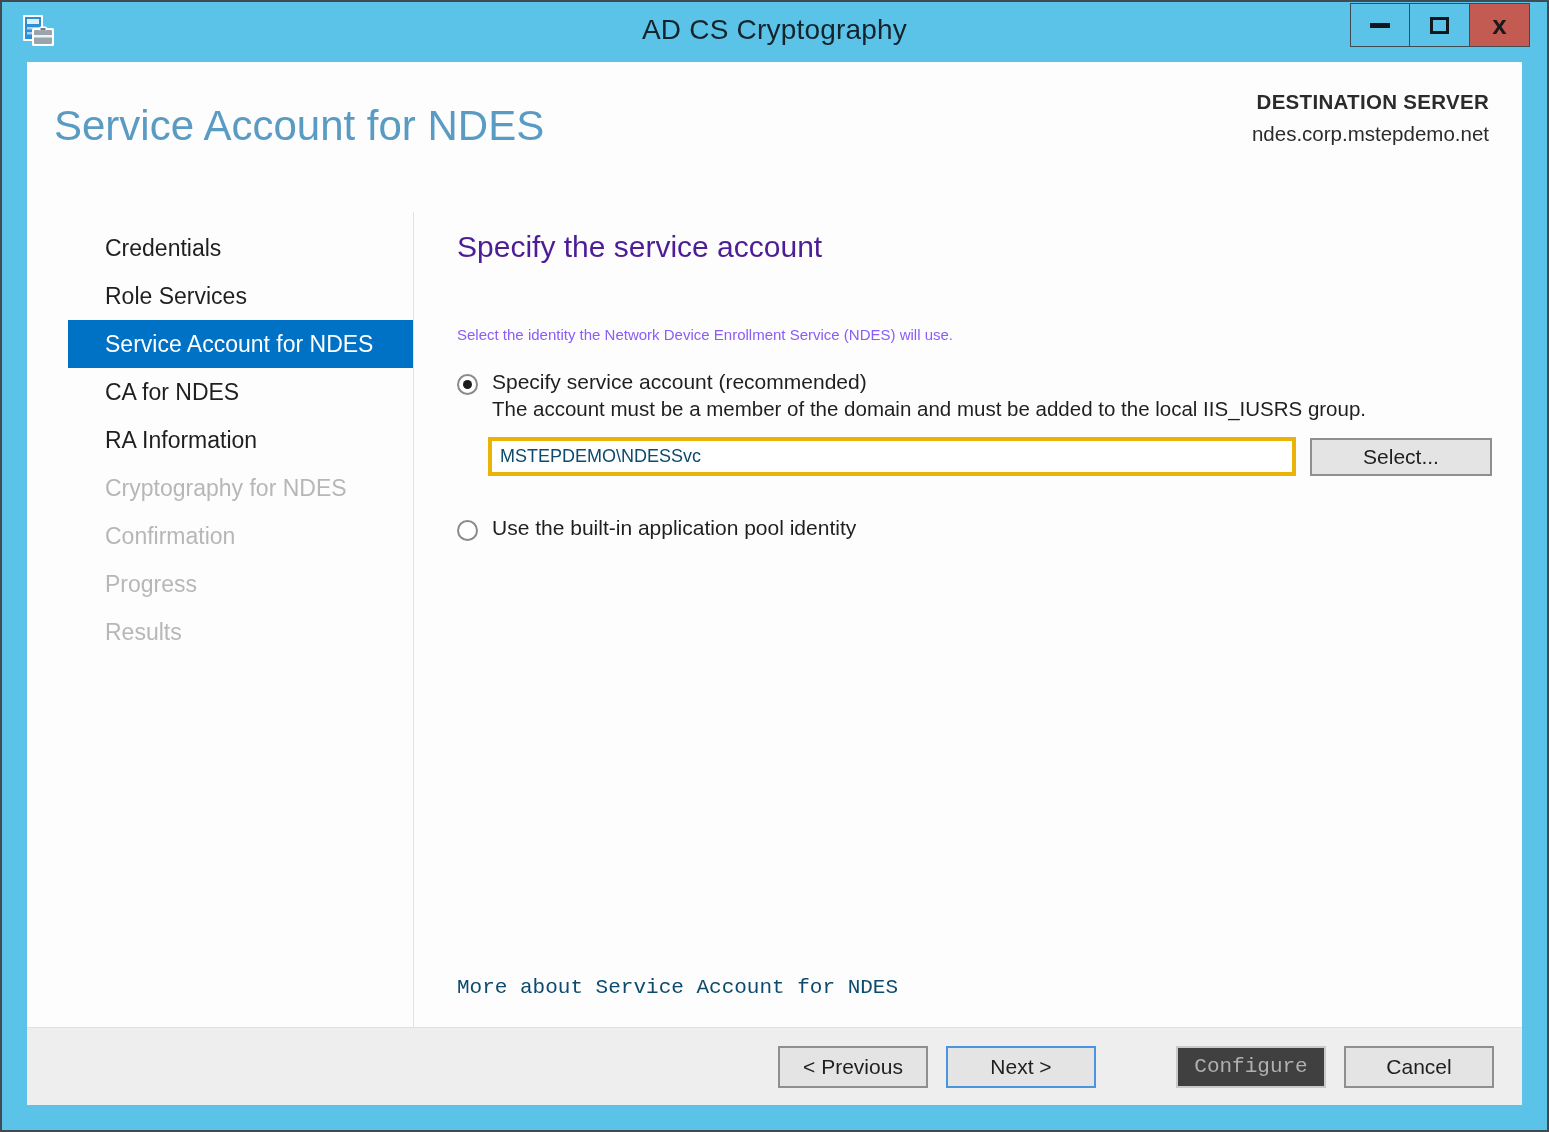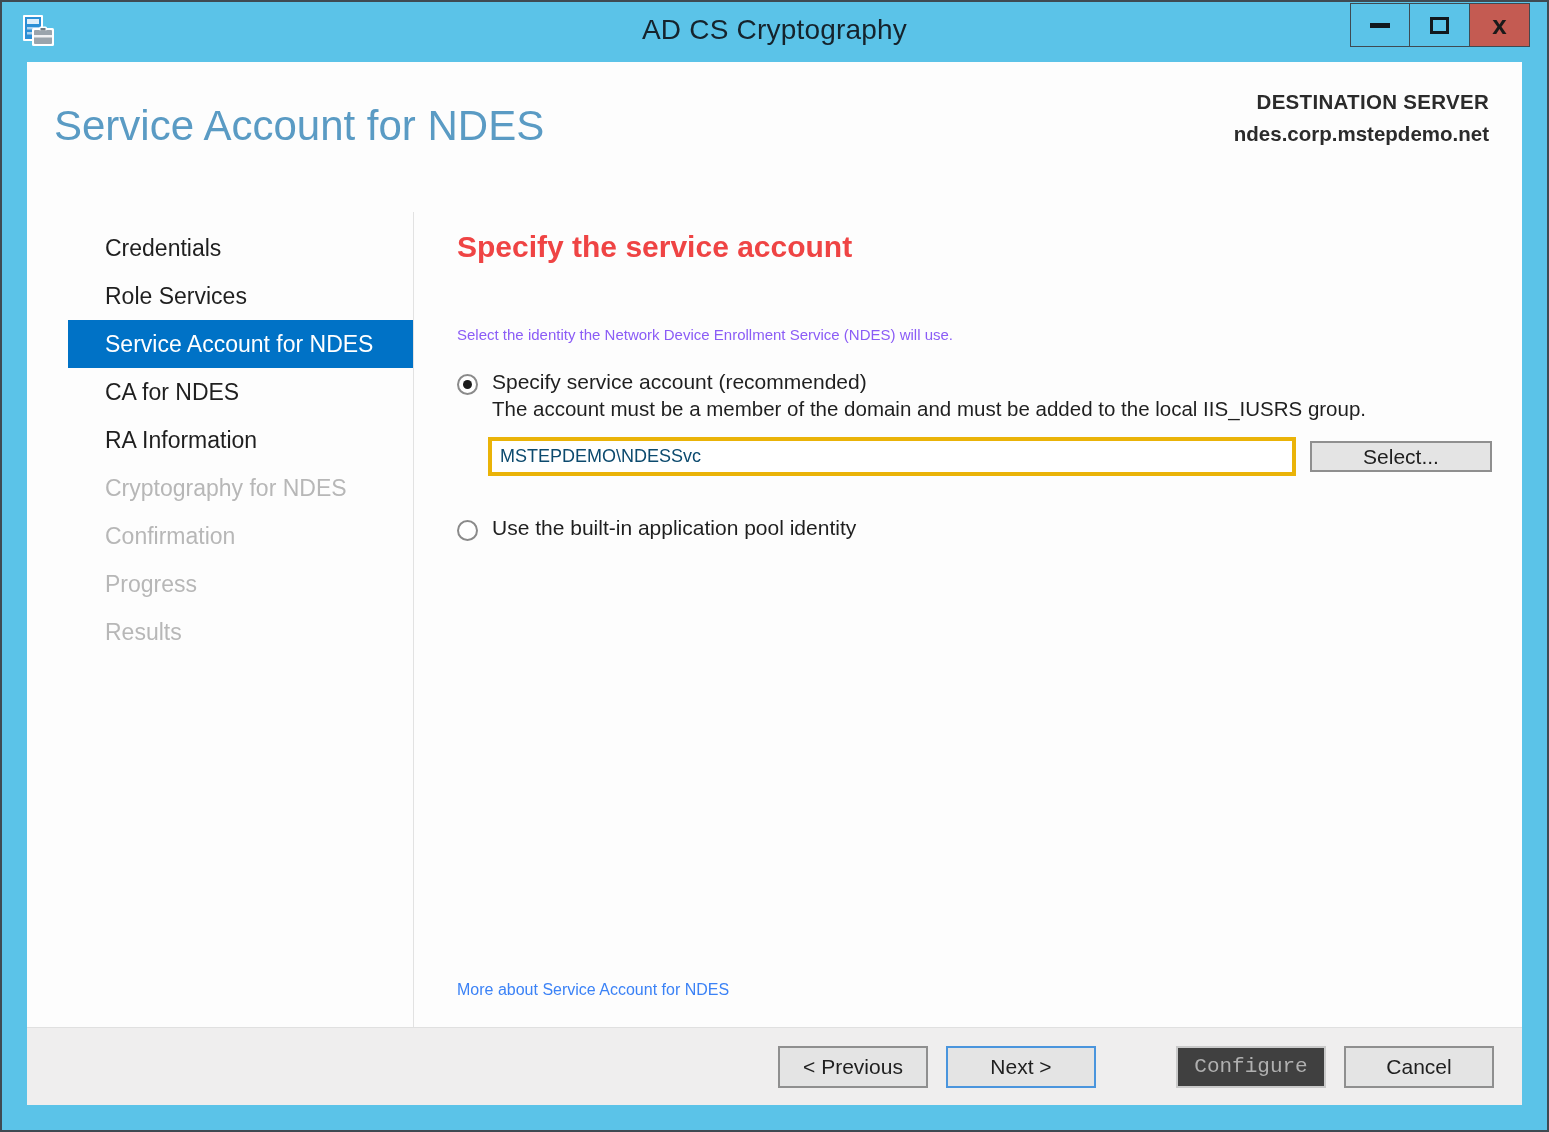--- a/index.html
+++ b/index.html
@@ -108,21 +108,21 @@
     line-height: 1.55;
   }
   .dest-label {
     font-size: 20.5px;
     font-weight: bold;
     color: #2b2b2b;
     letter-spacing: 0.3px;
   }
   .dest-server {
     font-size: 20.5px;
-    font-weight: bold;
+    font-weight: normal;
     color: #2b2b2b;
   }
 
   
   .body-row {
     flex: 1;
     display: flex;
     min-height: 0;
     padding-left: 41px;
   }
@@ -152,22 +152,22 @@
   }
 
   .content {
     flex: 1;
     position: relative;
     padding: 8px 30px 0 43px;
     min-width: 0;
   }
   .content-heading {
     font-size: 30px;
-    color: #ef4444;
-    font-weight: bold;
+    color: #4c1d95;
+    font-weight: normal;
     margin: 10px 0 0 0;
     white-space: nowrap;
   }
   .content-sub {
     font-size: 15px;
     color: #8b5cf6;
     margin-top: 62px;
     white-space: nowrap;
   }
 
@@ -219,37 +219,38 @@
     background: #ffffff;
     font-size: 18px;
     color: #0c4a6e;
     padding: 0 8px;
     font-family: "Liberation Sans", sans-serif;
     outline: none;
   }
   .select-btn {
     margin-left: 14px;
     width: 182px;
-    height: 31px;
+    height: 38px;
     background: #e4e4e4;
     border: 2px solid #8f8f8f;
     font-size: 21px;
     color: #1f1f1f;
     font-family: "Liberation Sans", sans-serif;
     cursor: pointer;
   }
 
   .more-link {
     position: absolute;
     left: 43px;
     bottom: 28px;
-    font-size: 16px;
-    color: #3b82f6;
+    font-size: 21px;
+    color: #0c4a6e;
     text-decoration: none;
     cursor: pointer;
+    font-family: Liberation Mono, monospace;
   }
 
   
   .footer {
     flex: 0 0 78px;
     background: #efeeee;
     border-top: 1px solid #e0e0e0;
     display: flex;
     align-items: center;
     justify-content: flex-end;

